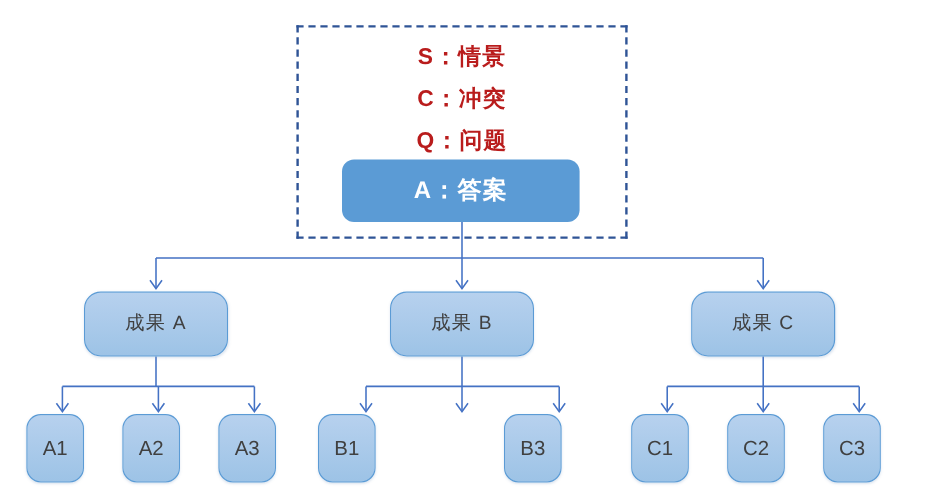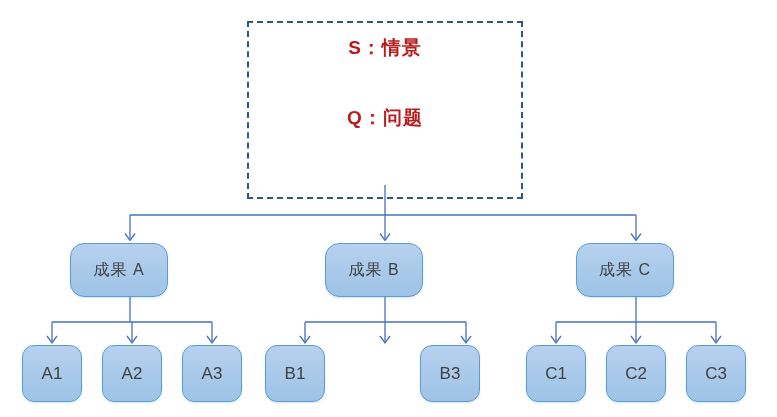--- a/index.html
+++ b/index.html
@@ -54,29 +54,29 @@
     position: absolute;
     box-sizing: border-box;
     background: linear-gradient(180deg, #B7D1EE 0%, #9DC3E6 100%);
     border: 1.5px solid #5B9BD5;
     color: #404040;
     text-align: center;
     box-shadow: 0 1px 2px rgba(120,150,190,0.25);
   }
   .level1 {
     top: 243px;
-    width: 98px; height: 54px;
+    width: 120px; height: 54px;
     border-radius: 14px;
     font-size: 16px;
     line-height: 52px;
     letter-spacing: 1px;
   }
   .leaf {
     top: 345px;
-    width: 60px; height: 57px;
+    width: 48px; height: 57px;
     border-radius: 12px;
     font-size: 17px;
     line-height: 55px;
   }
 </style>
 </head>
 <body>
 
 <div class="canvas">
 
@@ -100,21 +100,23 @@
 
       <path d="M636 297 V322 M556 322 H716 M556 322 V342 M636 322 V342 M716 322 V342"></path>
       <path d="M551 336 L556 343 L561 336"></path>
       <path d="M631 336 L636 343 L641 336"></path>
       <path d="M711 336 L716 343 L721 336"></path>
     </g>
   </svg>
 
   <div class="dashed-box">
     <div class="scqa-line scqa-s">S：情景</div>
+    <div class="scqa-line scqa-c">C：冲突</div>
     <div class="scqa-line scqa-q">Q：问题</div>
+    <div class="answer-box">A：答案</div>
   </div>
 
   <div class="node level1" style="left:70px">成果 A</div>
   <div class="node level1" style="left:576px">成果 C</div>
   <div class="node level1" style="left:325px">成果 B</div>
 
   <div class="node leaf" style="left:22px">A1</div>
   <div class="node leaf" style="left:102px">A2</div>
   <div class="node leaf" style="left:182px">A3</div>
 

